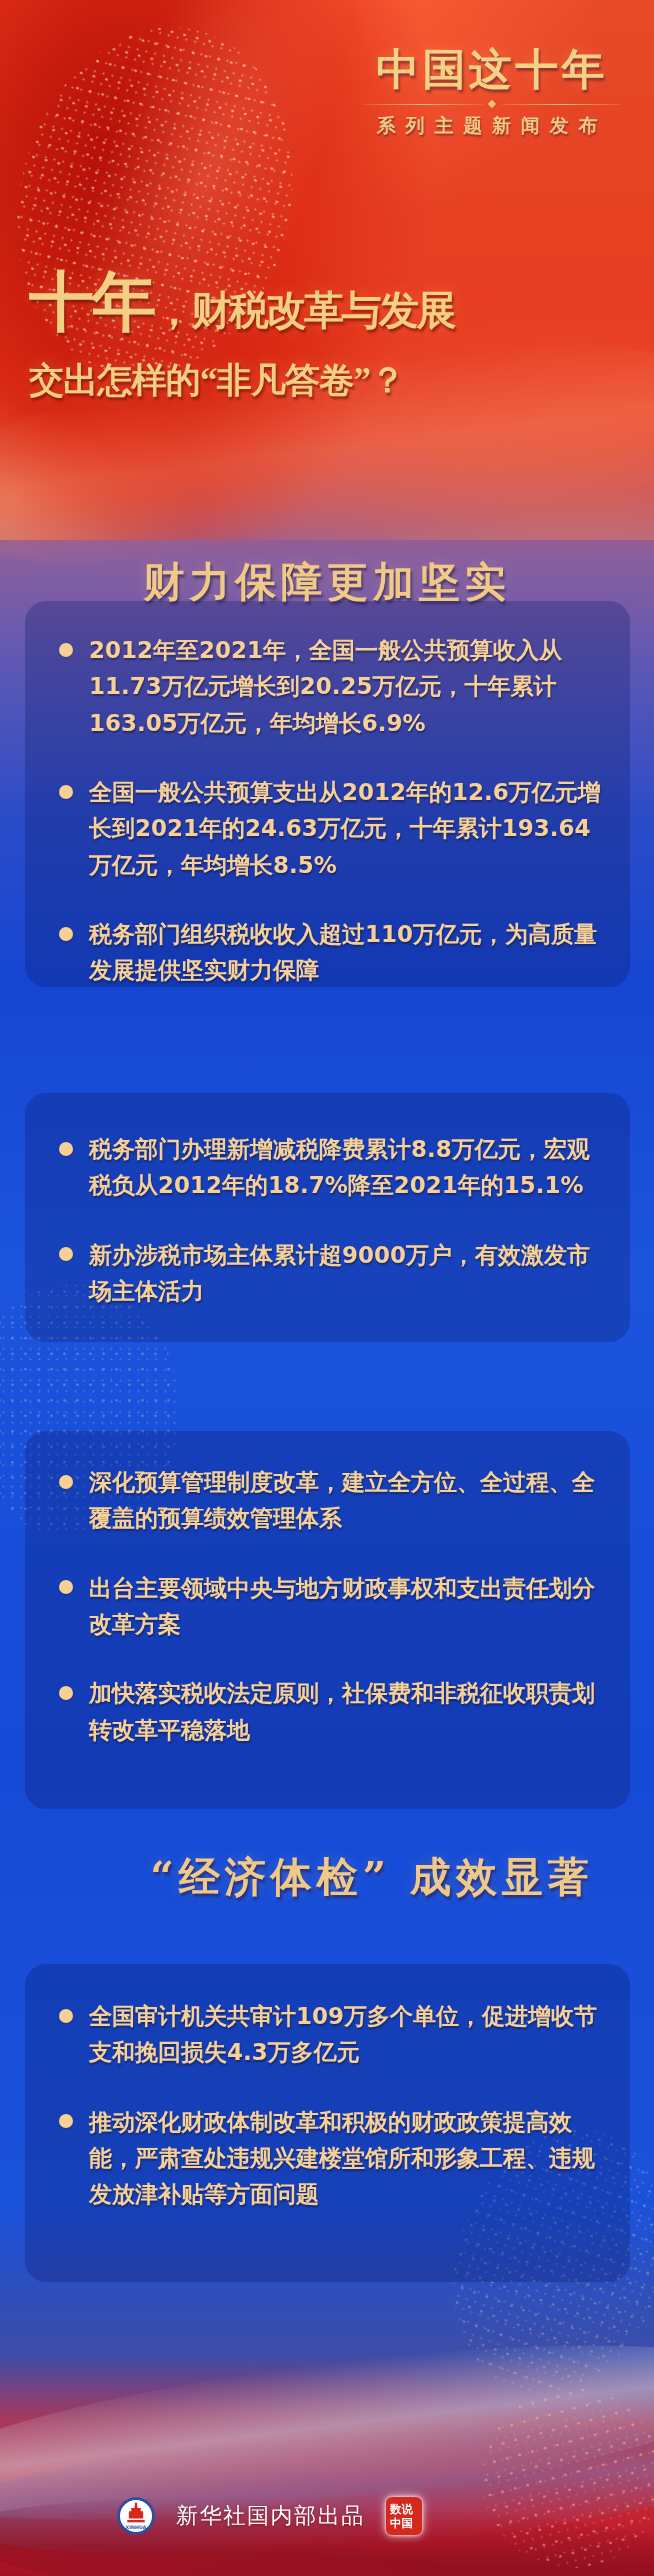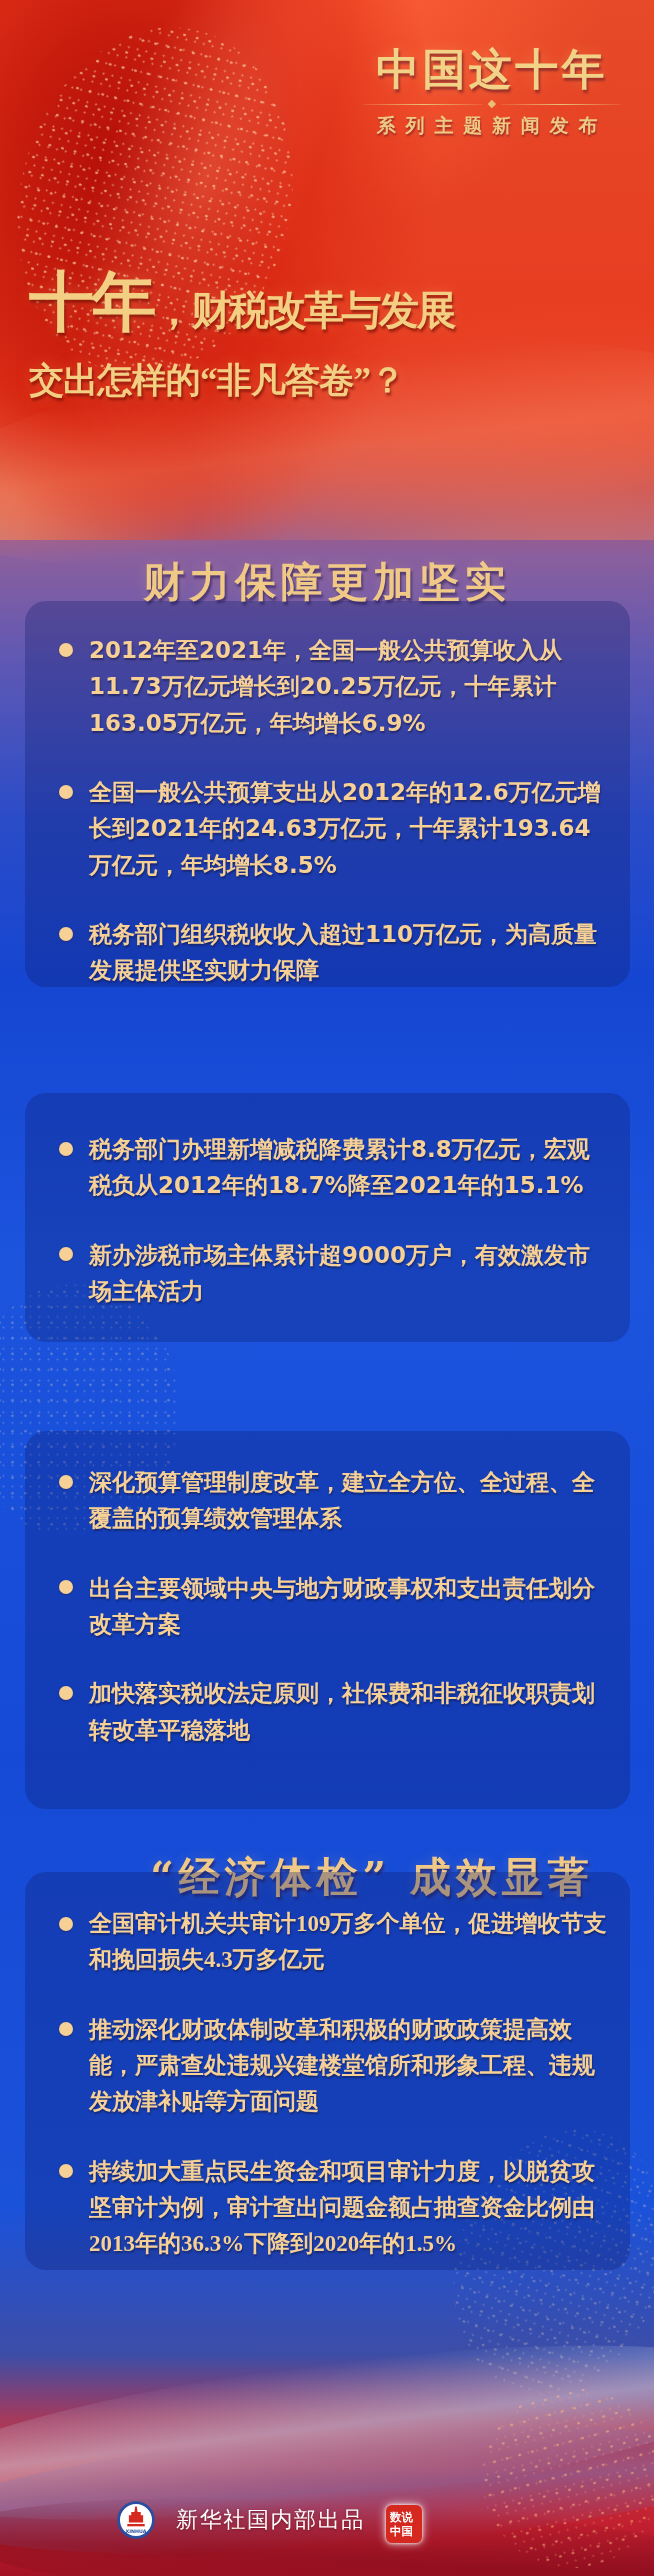--- a/index.html
+++ b/index.html
@@ -76,34 +76,34 @@
     letter-spacing:4.9px;color:#f0c987;white-space:nowrap;
     text-shadow:1.6px 2.5px 2.5px rgba(40,25,80,.6), 0 0 13px rgba(255,210,130,.2);}
   .h1{top:527px;margin-top:28px;}.h2{top:1012px;}.h3{top:1351px;}.h4{top:1850px;margin-left:45px;}
   
   .panel{position:absolute;left:24.5px;width:605px;border-radius:21px;
     background:rgba(12,26,105,.30);box-sizing:border-box;
     padding:31px 21px 0 34px;}
   .p1{top:601px;height:386px;}
   .p2{top:1093px;height:249px;padding-top:38px;}
   .p3{top:1431px;height:378px;padding-top:33px;}
-  .p4{top:1872px;height:398px;padding-top:34px;font-family:Liberation Serif, serif;}
+  .p4{top:1964px;height:318px;padding-top:34px;}
   .bullet{display:flex;align-items:flex-start;margin-bottom:33px;}
   .bullet .dot{flex:0 0 14px;width:14px;height:14px;border-radius:50%;background:#f6d094;margin:10.6px 16.4px 0 0;
     box-shadow:0 0.8px 1.6px rgba(60,20,10,.4);}
   .bullet p{margin:0;font-size:23px;font-weight:bold;line-height:1.58;color:#f6d094;
     text-shadow:0.8px 1.6px 1.6px rgba(20,20,60,.5);}
   
   .footer{position:absolute;left:0;top:2497px;width:539px;display:flex;align-items:center;justify-content:center;gap:21px;}
   .xinhua-logo{width:38px;height:38px;}
   .publisher{font-size:22px;font-weight:500;letter-spacing:1.6px;color:#ffffff;white-space:nowrap;
     text-shadow:0 0.8px 2.5px rgba(80,0,10,.5);}
   .seal{width:36px;height:38px;background:#d5281e;border-radius:5.7px;
     box-shadow:0 0 9.8px rgba(255,255,255,.85), 0 0 3.3px rgba(255,255,255,.9);
-    display:flex;flex-direction:column;justify-content:center;padding:2.5px 4.1px;box-sizing:border-box;margin-top:8px;}
+    display:flex;flex-direction:column;justify-content:center;padding:2.5px 4.1px;box-sizing:border-box;}
   .seal .row{display:flex;justify-content:space-between;color:#fff;font-size:11.4px;line-height:14px;
     font-family:"DejaVu Serif","Liberation Serif",serif;font-weight:bold;}
 </style>
 </head>
 <body>
 
 <div class="poster">
 
   <div class="flag-layer">
     <div class="fold fold1"></div>
@@ -181,24 +181,20 @@
 
   <div class="section-heading h4">“经济体检” 成效显著</div>
   <div class="panel p4">
     <div class="bullet">
       <span class="dot"></span>
       <p>全国审计机关共审计109万多个单位，促进增收节支和挽回损失4.3万多亿元</p>
     </div>
     <div class="bullet">
       <span class="dot"></span>
       <p>推动深化财政体制改革和积极的财政政策提高效能，严肃查处违规兴建楼堂馆所和形象工程、违规发放津补贴等方面问题</p>
-    </div>
-    <div class="bullet">
-      <span class="dot"></span>
-      <p>持续加大重点民生资金和项目审计力度，以脱贫攻坚审计为例，审计查出问题金额占抽查资金比例由2013年的36.3%下降到2020年的1.5%</p>
     </div>
   </div>
 
   <div class="footer">
     <svg class="xinhua-logo" viewBox="0 0 48 48">
       <circle cx="24" cy="24" r="22" fill="#ffffff" stroke="#2b4ea0" stroke-width="3.5"></circle>
       <path fill="#d5281e" d="M23 7 L25 7 L26 14 L30 14 L30 18 L33 18 L33 27 L15 27 L15 18 L18 18 L18 14 L22 14 Z"></path>
       <path fill="#d5281e" d="M13 29 L35 29 L35 32 L13 32 Z"></path>
       <text x="24" y="41" text-anchor="middle" font-size="6" font-weight="bold" fill="#2b4ea0">XINHUA</text>
     </svg>

